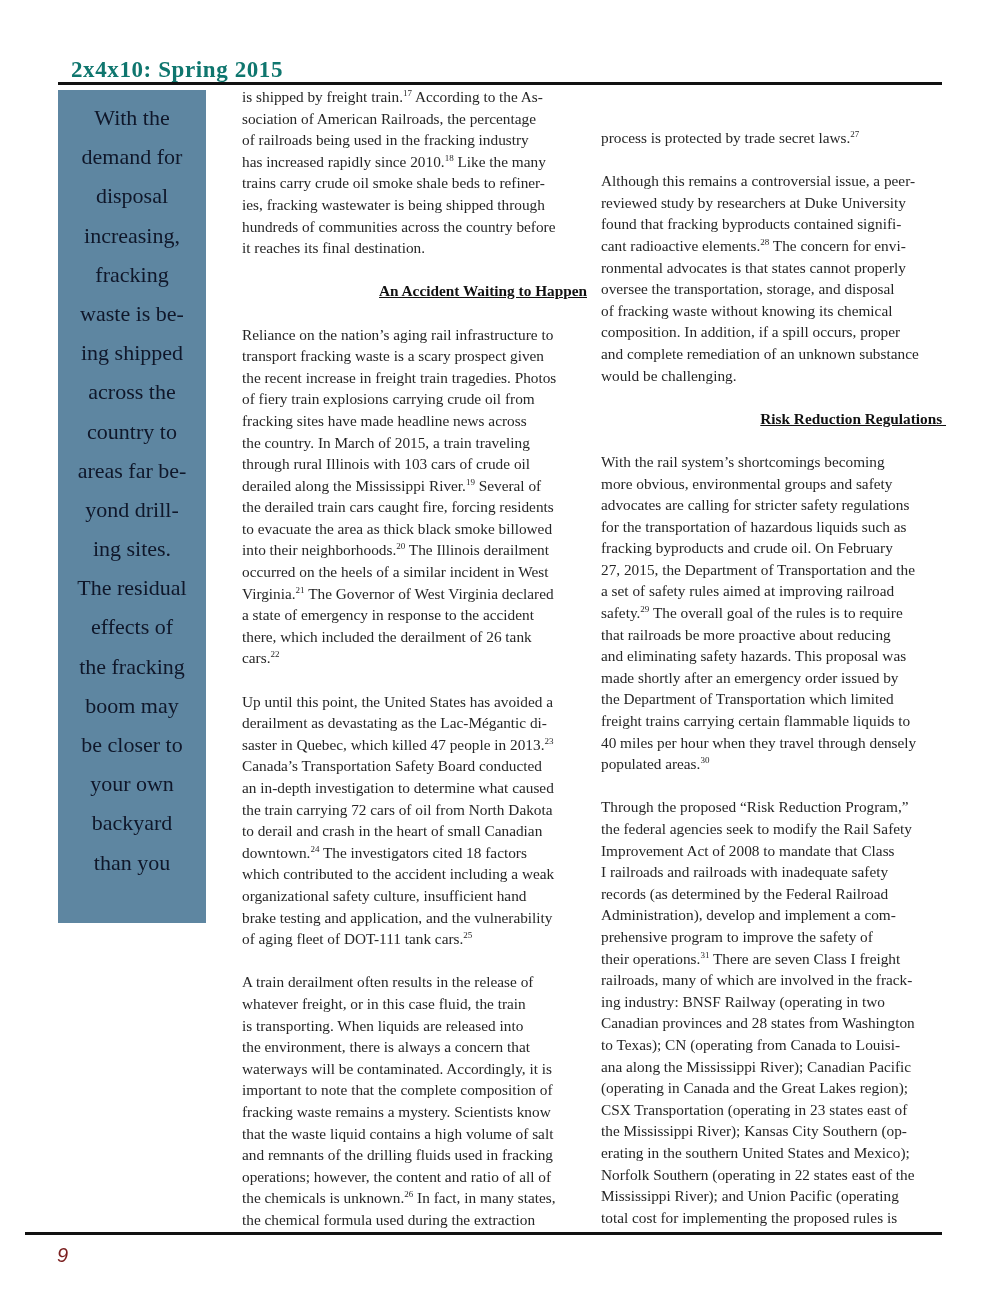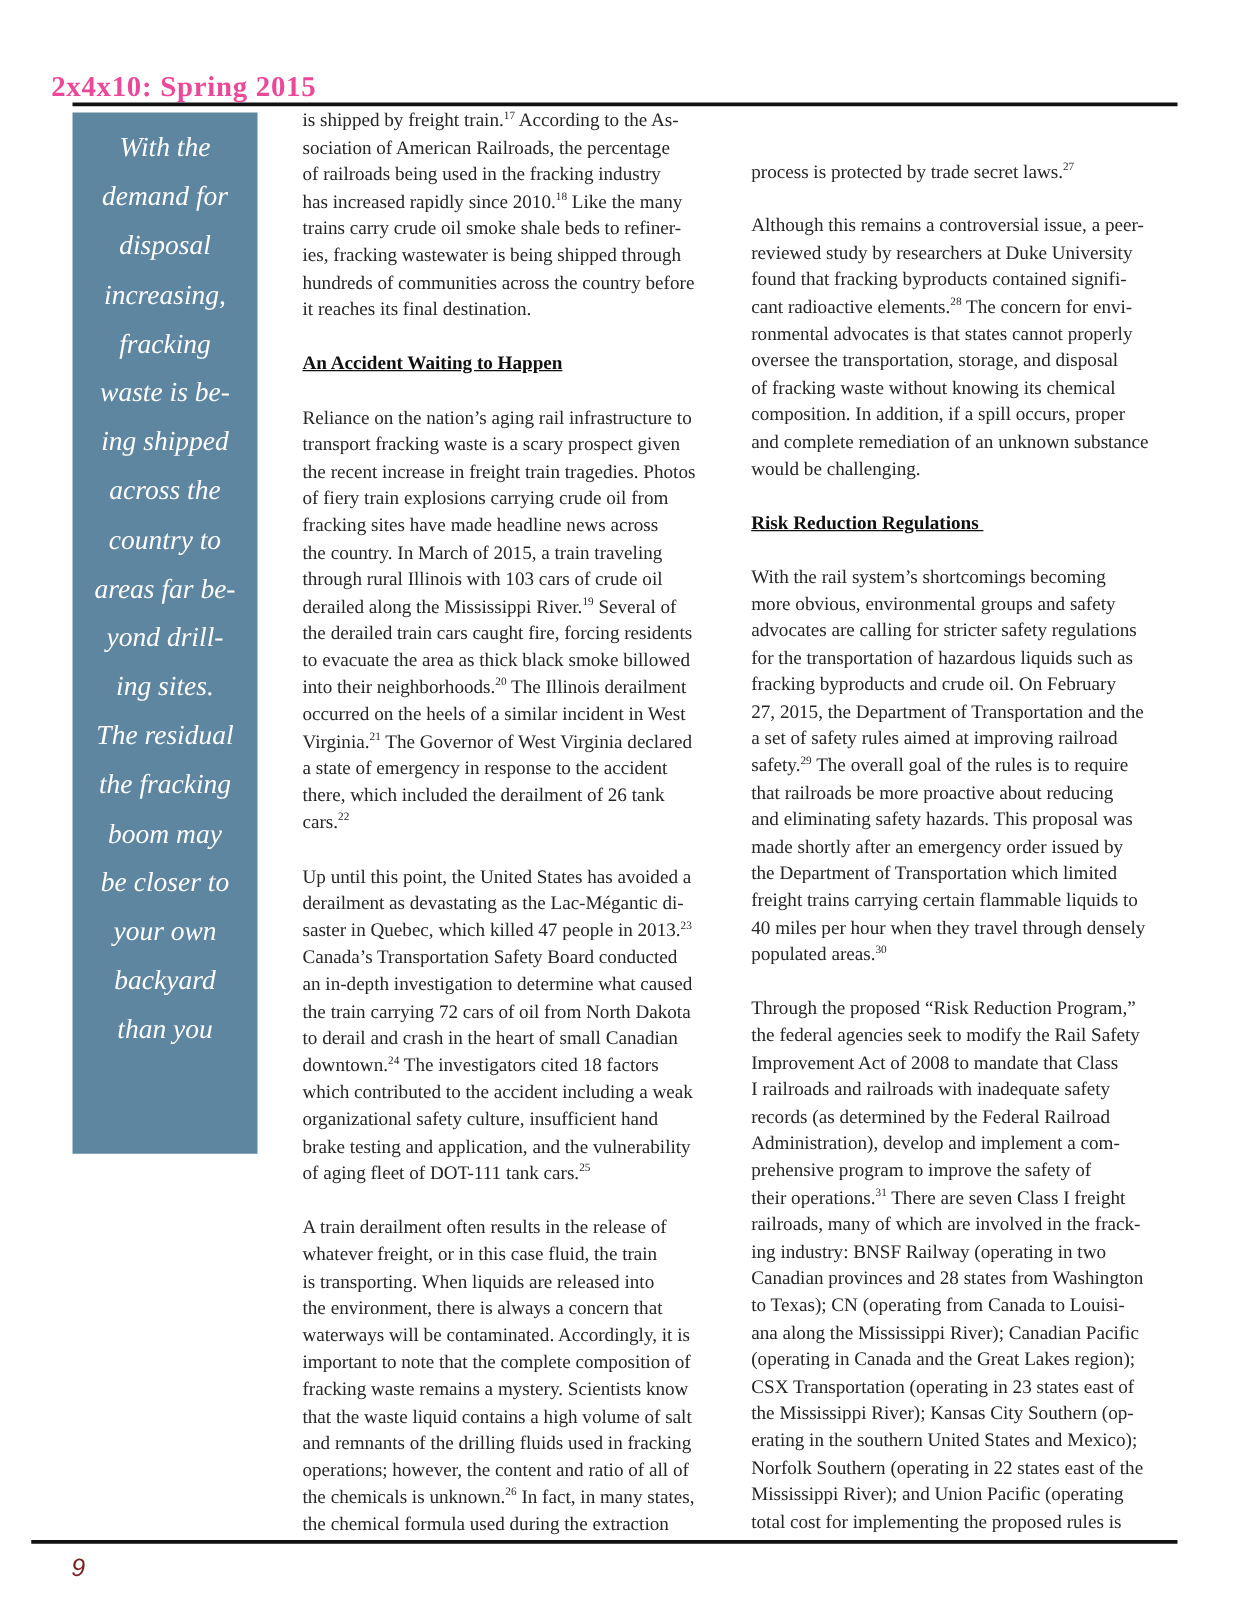--- a/index.html
+++ b/index.html
@@ -10,27 +10,27 @@
     body {
       width: 1000px;
       height: 1294px;
       position: relative;
       overflow: hidden;
       font-family: "Liberation Serif", "DejaVu Serif", serif;
       color: #222222;
     }
     .running-head {
       position: absolute;
-      left: 41px;
+      left: 71px;
       top: 57px;
       font-family: "Liberation Serif", "DejaVu Serif", serif;
       font-weight: bold;
       font-size: 23px;
       letter-spacing: 0.6px;
-      color: #ec4899;
+      color: #0f766e;
       margin: 0;
       line-height: 26px;
     }
     .rule-top {
       position: absolute;
       left: 58px;
       top: 82px;
       width: 884px;
       height: 3px;
       background: #111111;
@@ -60,23 +60,22 @@
       width: 148px;
       height: 833px;
       background: #5e86a1;
       box-sizing: border-box;
       padding-top: 8px;
     }
     .pullquote-line {
       display: block;
       text-align: center;
       font-family: "Liberation Serif", "DejaVu Serif", serif;
-      font-style: italic;
       font-size: 22px;
-      color: #ffffff;
+      color: #0f172a;
       height: 39.2px;
       line-height: 39.2px;
       white-space: nowrap;
     }
     .column {
       position: absolute;
       top: 86px;
       width: 345px;
     }
     .col-left { left: 242px; }
@@ -95,20 +94,21 @@
     }
     .heading {
       display: block;
       font-weight: bold;
       text-decoration: underline;
       font-size: 15.3px;
       line-height: 21.6px;
       height: 21.6px;
       color: #111111;
       white-space: pre;
+      text-align: right;
     }
     sup {
       font-size: 9px;
       line-height: 0;
       vertical-align: 6px;
     }
   </style>
 </head>
 <body>
 
@@ -122,20 +122,21 @@
     <span class="pullquote-line">increasing,</span>
     <span class="pullquote-line">fracking</span>
     <span class="pullquote-line">waste is be-</span>
     <span class="pullquote-line">ing shipped</span>
     <span class="pullquote-line">across the</span>
     <span class="pullquote-line">country to</span>
     <span class="pullquote-line">areas far be-</span>
     <span class="pullquote-line">yond drill-</span>
     <span class="pullquote-line">ing sites.</span>
     <span class="pullquote-line">The residual</span>
+    <span class="pullquote-line">effects of</span>
     <span class="pullquote-line">the fracking</span>
     <span class="pullquote-line">boom may</span>
     <span class="pullquote-line">be closer to</span>
     <span class="pullquote-line">your own</span>
     <span class="pullquote-line">backyard</span>
     <span class="pullquote-line">than you</span>
   </aside>
 
 <section class="column col-left" id="col-left">
   <div>

